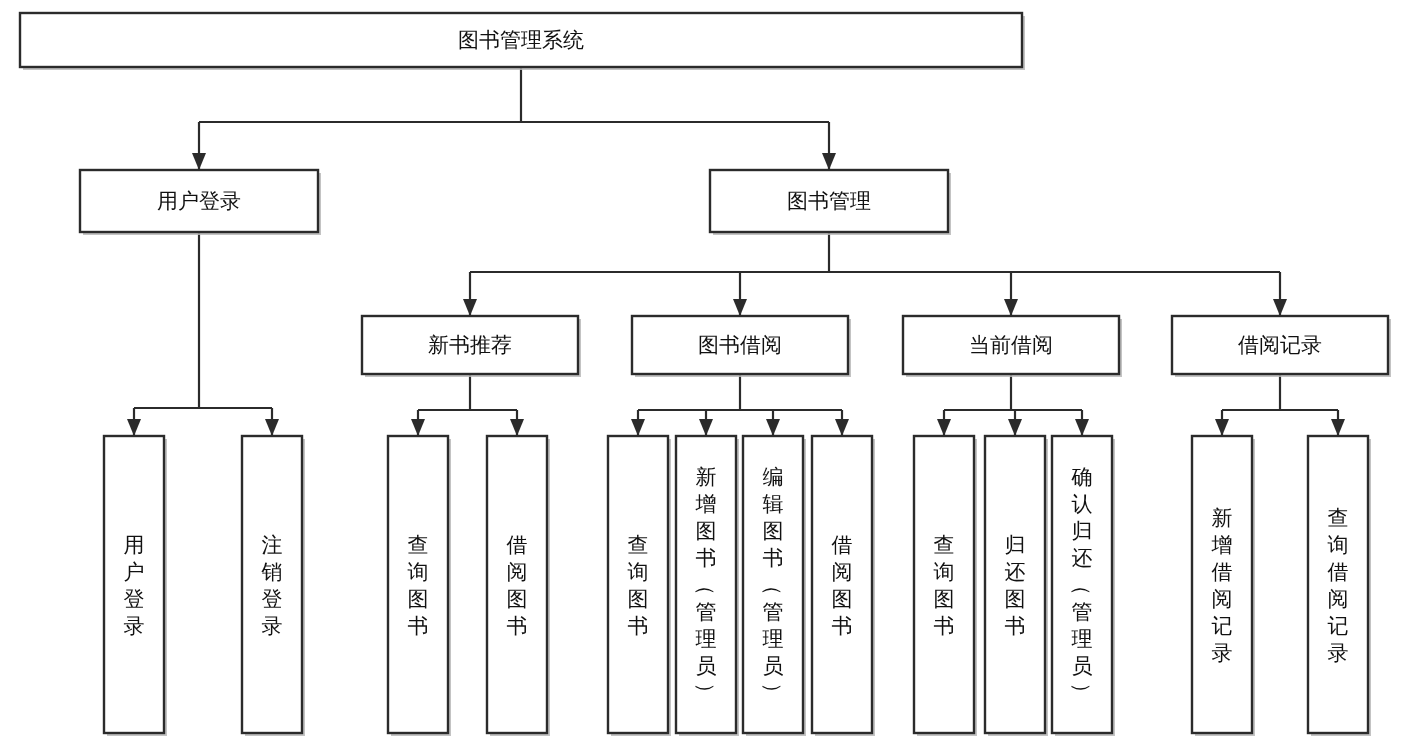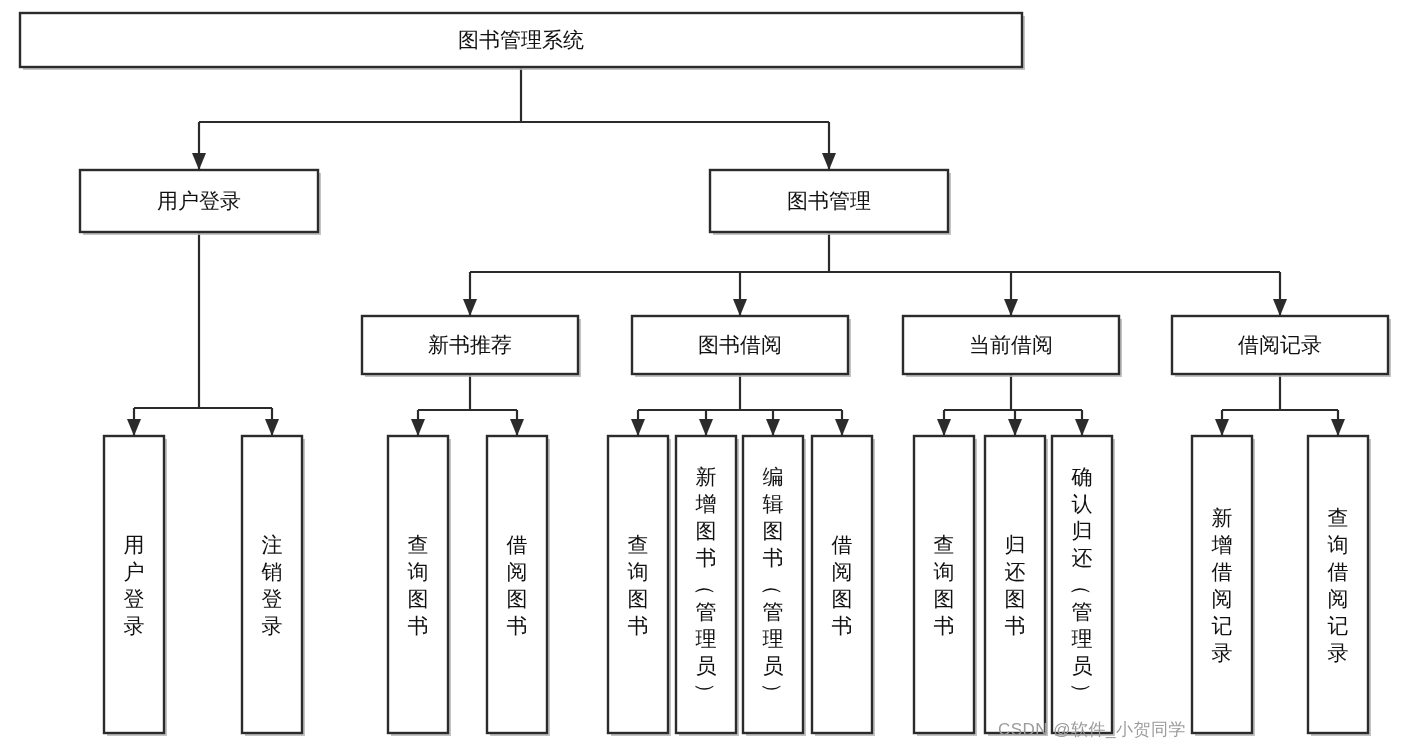--- a/index.html
+++ b/index.html
@@ -325,14 +325,13 @@
             <text x="1338" y="551.56" class="label-v-char">询</text>
             <text x="1338" y="578.56" class="label-v-char">借</text>
             <text x="1338" y="605.56" class="label-v-char">阅</text>
             <text x="1338" y="632.56" class="label-v-char">记</text>
             <text x="1338" y="659.56" class="label-v-char">录</text>
           </g>
         </g>
       </g>
   </svg>
 
-  <div class="watermark">CSDN @软件_小贺同学</div>
 </div>
 
 </body></html>

